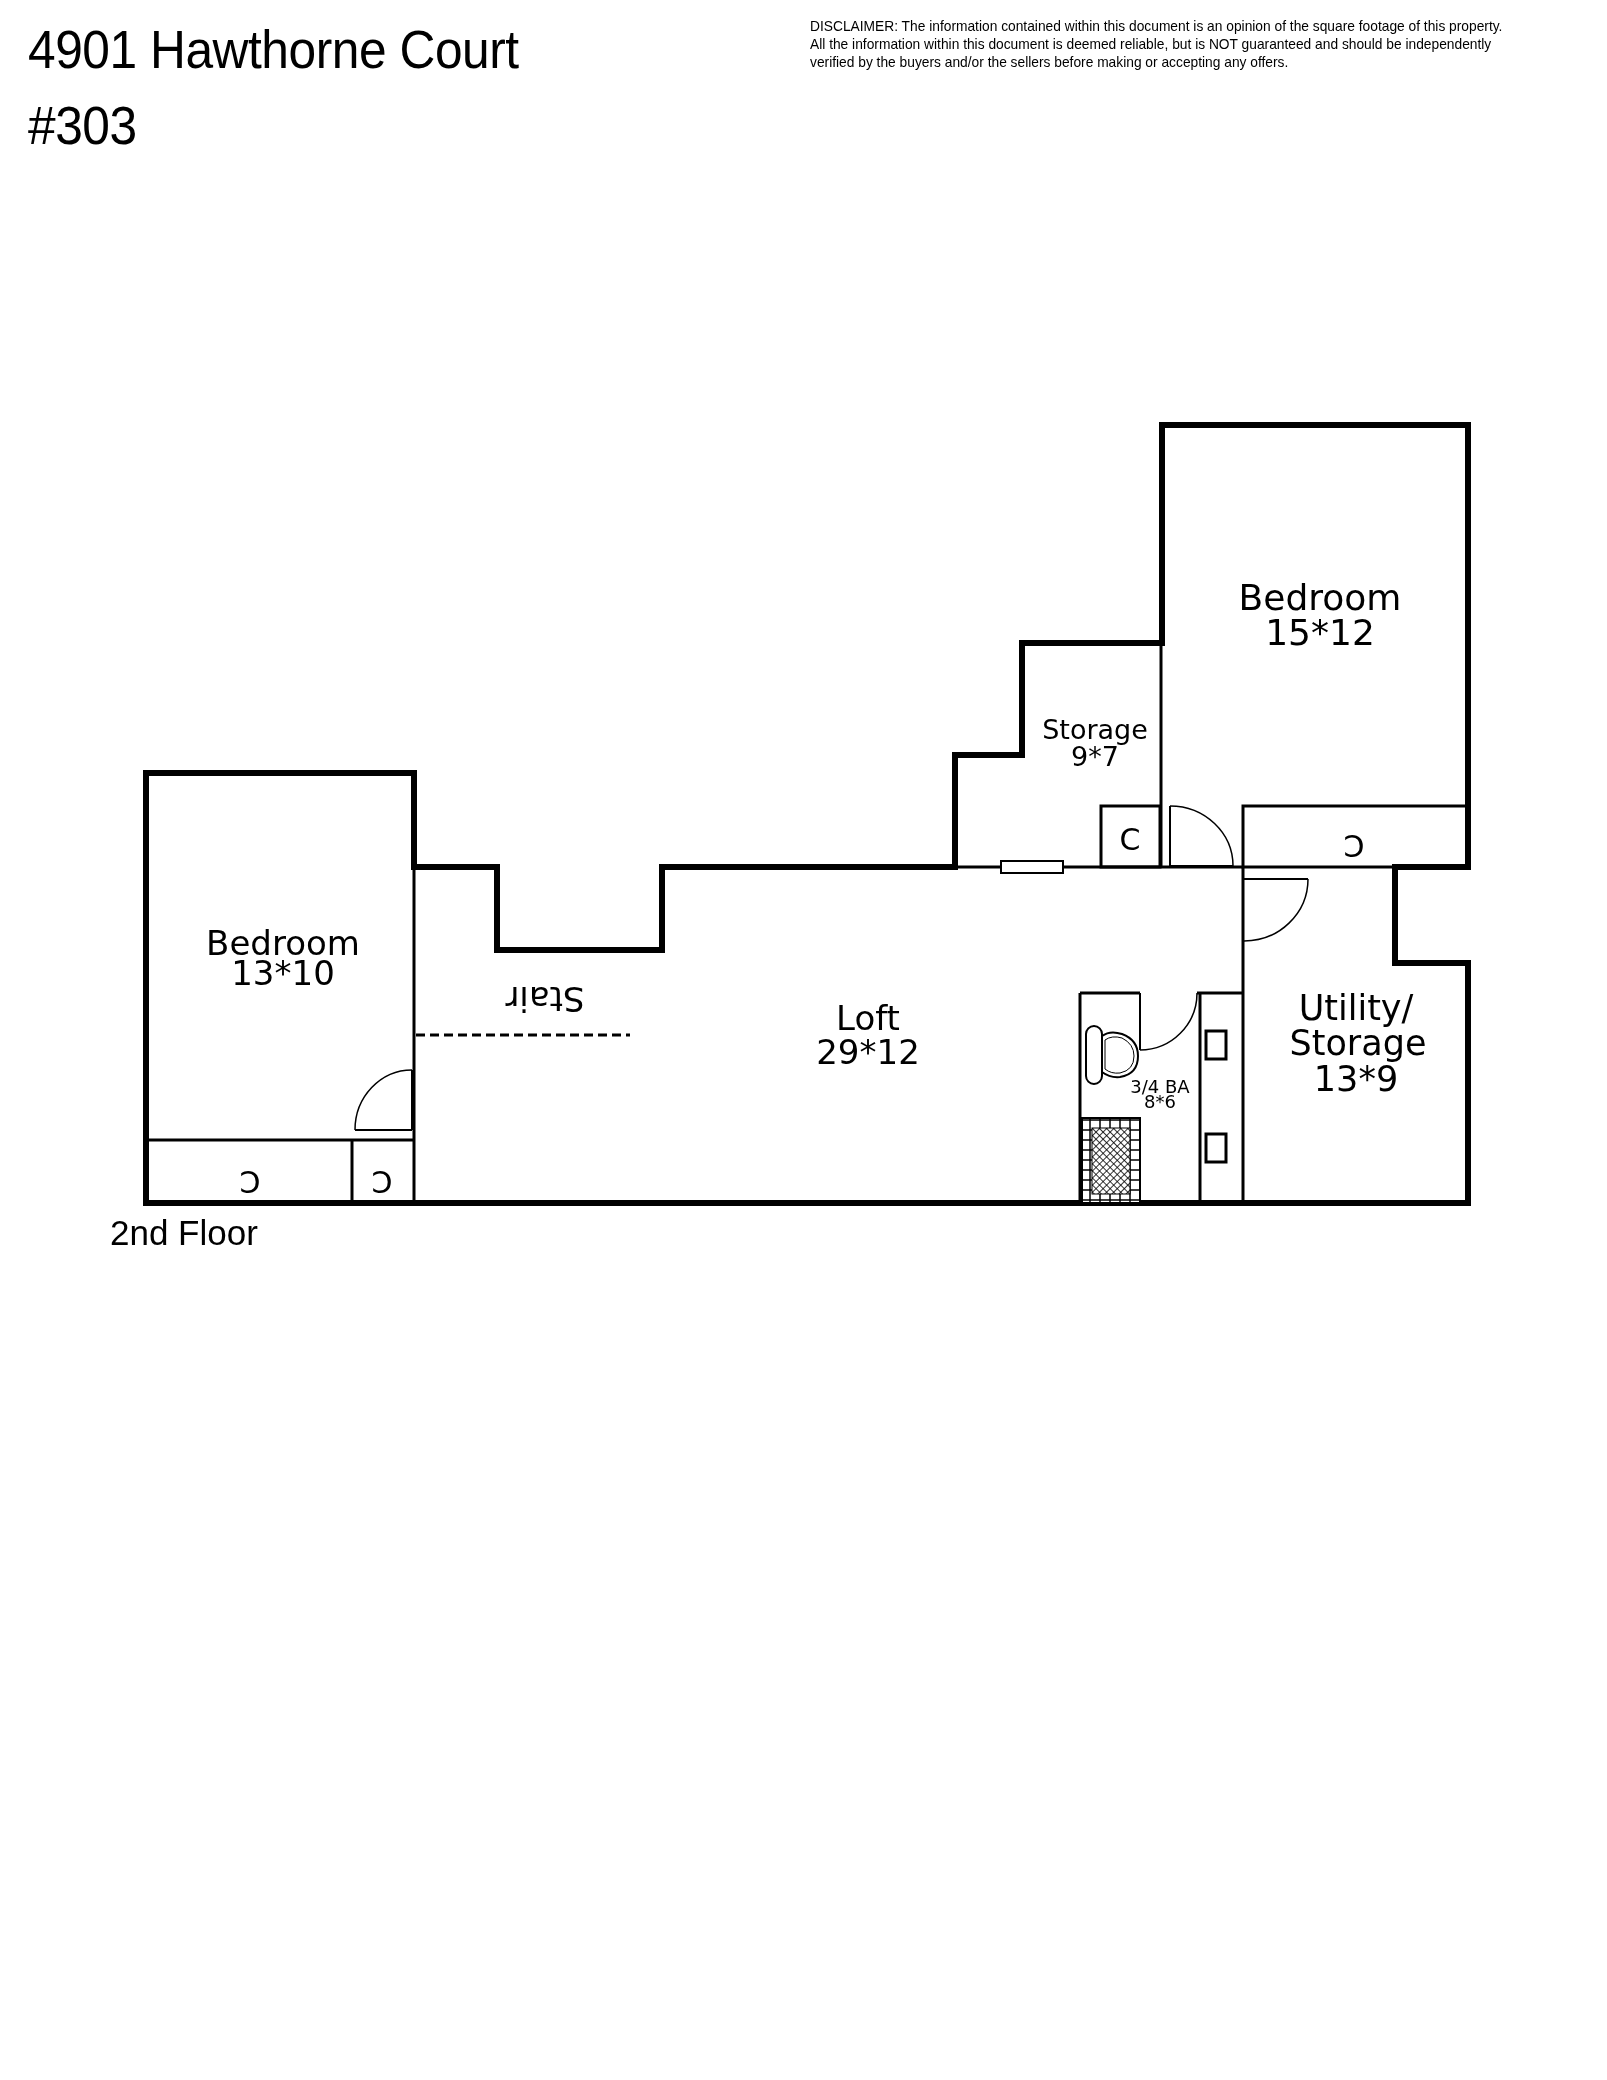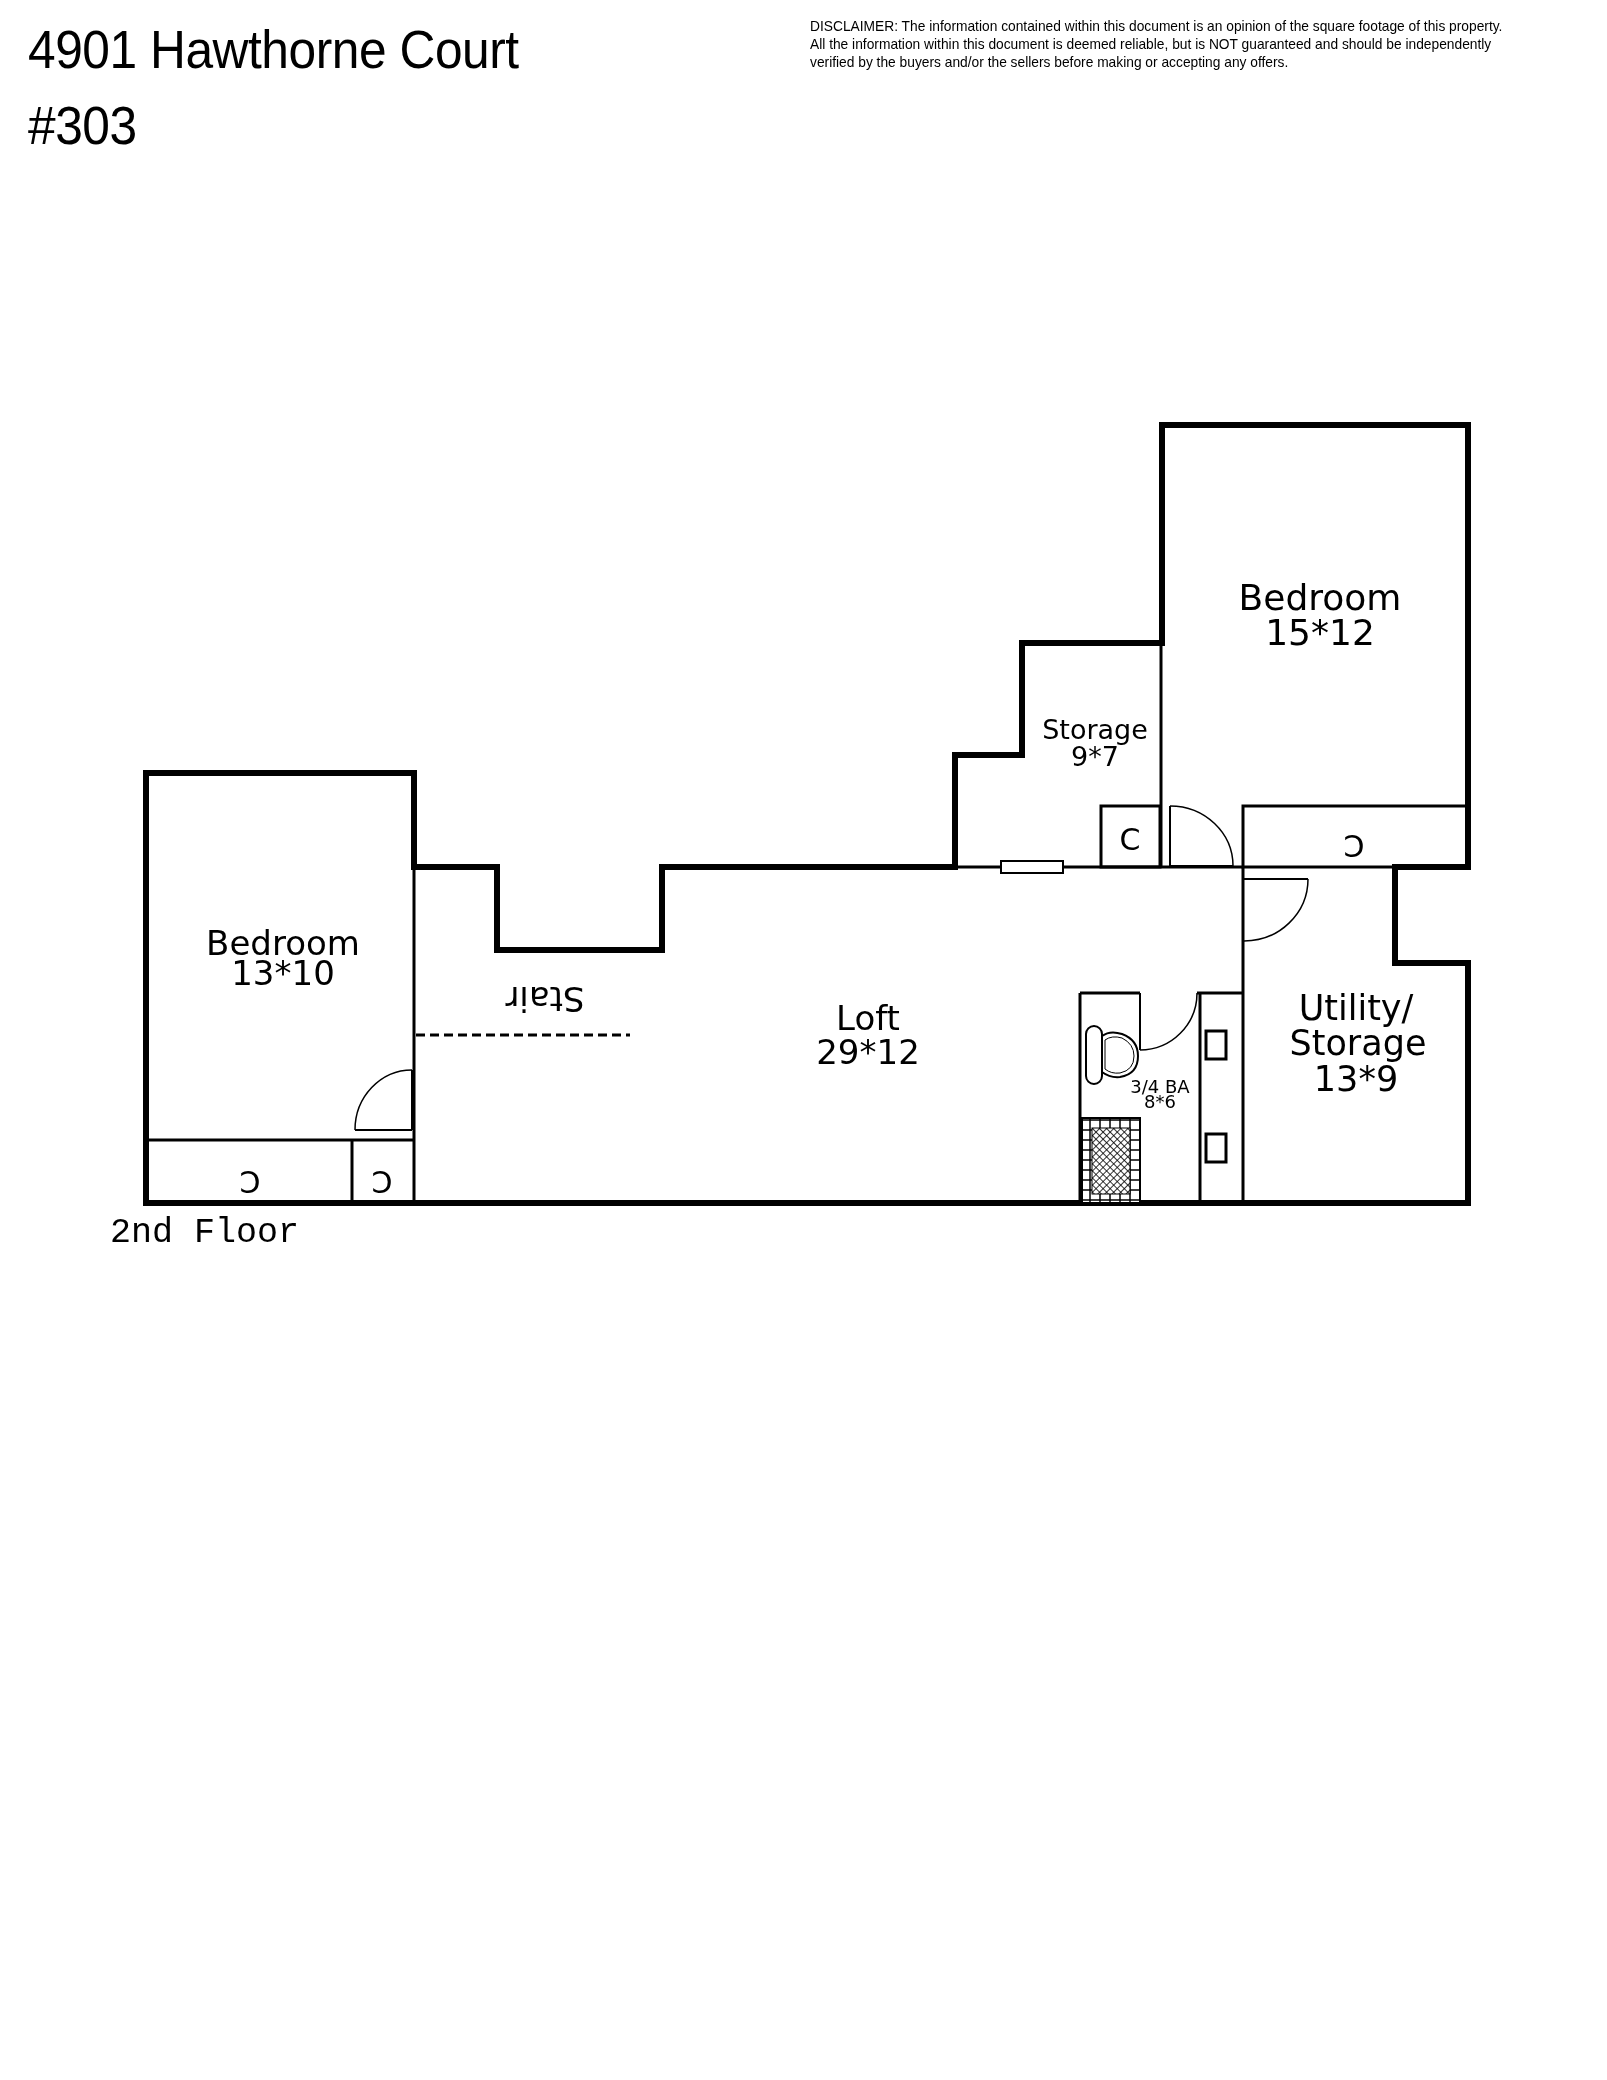--- a/index.html
+++ b/index.html
@@ -4,21 +4,21 @@
   <style>
     html, body { margin: 0; padding: 0; background: #ffffff; }
     body { width: 1607px; height: 2080px; position: relative; overflow: hidden; font-family: "DejaVu Sans", sans-serif; color: #000; }
     .title { position: absolute; left: 28px; font-family: "Liberation Sans", sans-serif; font-size: 54px; line-height: 1; letter-spacing: -0.5px; font-stretch: condensed; transform: scaleX(0.92); transform-origin: left top; }
     .title.line1 { top: 22px; }
     .title.line2 { top: 98px; }
     .disclaimer { position: absolute; left: 810px; top: 17px; width: 790px; font-family: "Liberation Sans", sans-serif; font-size: 14.5px; line-height: 18px; transform: scaleX(0.95); transform-origin: left top; white-space: nowrap; }
     .disclaimer div { white-space: nowrap; }
     svg.plan { position: absolute; left: 0; top: 0; }
     .lbl { font-family: "DejaVu Sans", sans-serif; fill: #000; text-anchor: middle; }
-    .floor-label { position: absolute; left: 110px; top: 1213px; font-family: Liberation Mono, monospace; font-size: 35px; }
+    .floor-label { position: absolute; left: 110px; top: 1213px; font-family: Liberation Sans, sans-serif; font-size: 35px; }
   </style>
 </head>
 <body>
 
 <div class="title line1">4901 Hawthorne Court</div>
 <div class="title line2">#303</div>
 
 <div class="disclaimer">
   <div>DISCLAIMER: The information contained within this document is an opinion of the square footage of this property.</div>
   <div>All the information within this document is deemed reliable, but is NOT guaranteed and should be independently</div>

